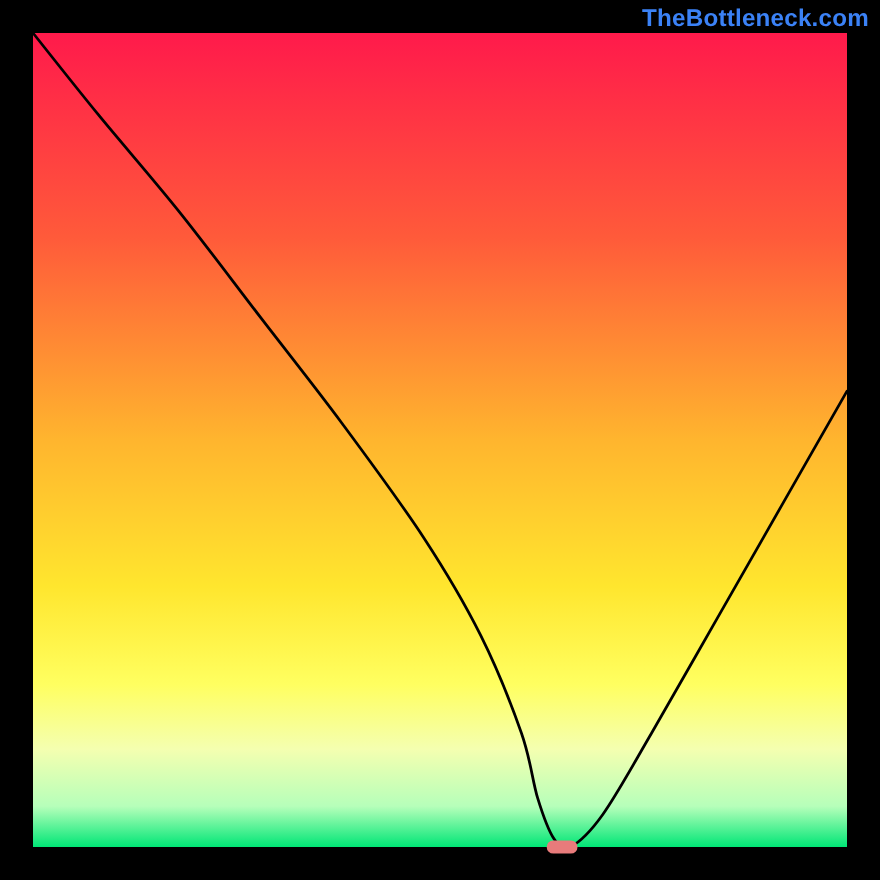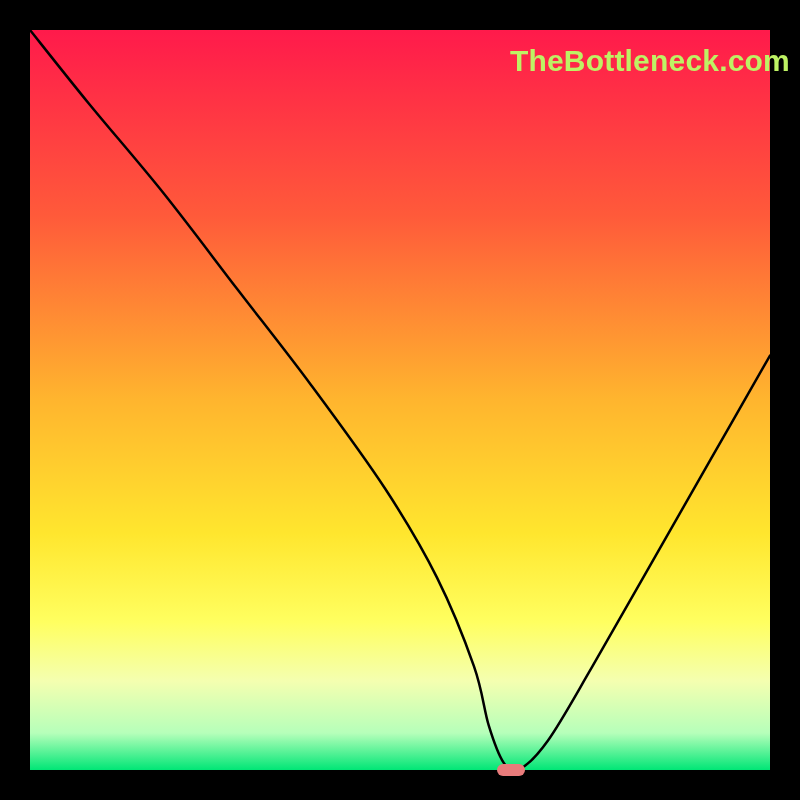--- a/index.html
+++ b/index.html
@@ -13,27 +13,26 @@
   }
   .chart-wrap {
     position: relative;
     width: 800px;
     height: 800px;
   }
   .watermark {
     position: absolute;
     top: 4px;
     right: 10px;
-    color: #bef264;
-    font-size: 30px;
+    color: #3b82f6;
+    font-size: 22px;
     font-weight: 600;
     letter-spacing: 0.2px;
     z-index: 10;
     pointer-events: none;
-    margin-top: 40px;
   }
   svg {
     position: absolute;
     left: 0;
     top: 0;
   }
 </style>
 </head>
 <body>
 

